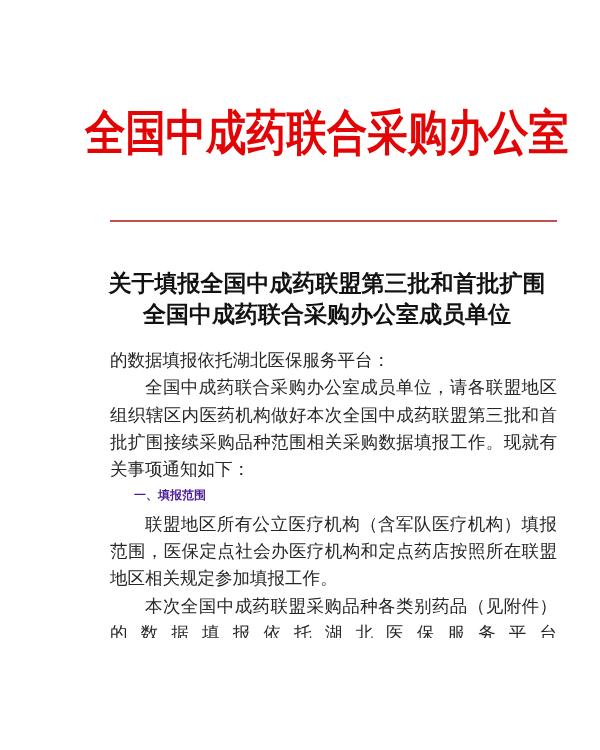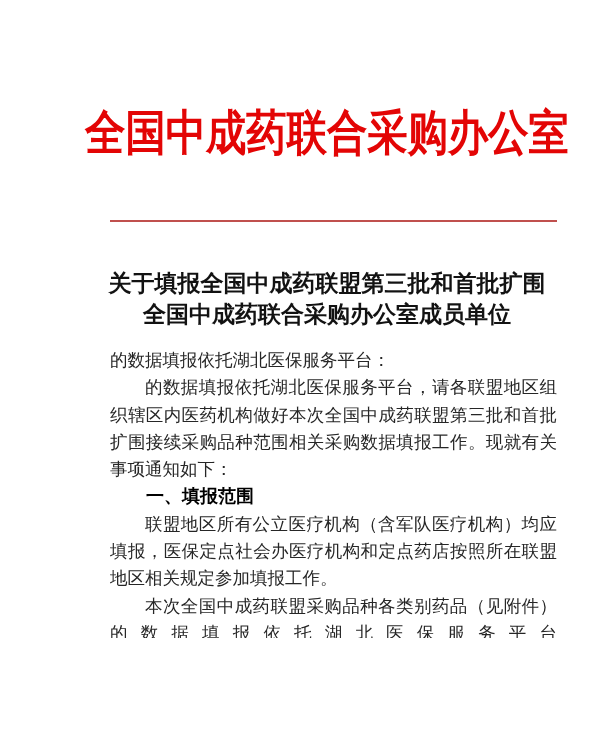--- a/index.html
+++ b/index.html
@@ -52,48 +52,48 @@
     font-size: 17.5px;
     line-height: 27.3px;
     color: #262626;
     text-align: justify;
   }
   .body-text p { margin: 0; text-indent: 2em; }
   .body-text p.salutation { text-indent: 0; }
   .section-heading {
     margin: 0;
     text-indent: 1.85em;
-    font-family: Liberation Sans, sans-serif;
-    font-size: 18px;
+    font-family: Liberation Mono, monospace;
+    font-size: 12px;
     line-height: 27.3px;
     font-weight: bold;
-    color: #000000;
+    color: #4c1d95;
     text-align: left;
   }
 </style>
 </head>
 <body>
 
 <div class="page">
 
   <h1 class="org-title" style="color: rgb(227, 5, 5);">全国中成药联合采购办公室</h1>
 
   <hr class="red-divider" style="background-color: rgb(192, 80, 77);">
 
   <div class="doc-title">
     <div>关于填报全国中成药联盟第三批和首批扩围</div>
     <div>全国中成药联合采购办公室成员单位</div>
   </div>
 
   <div class="body-text">
     <p class="salutation">的数据填报依托湖北医保服务平台：</p>
 
-    <p>的数据填报依托湖北医保服务平台，请各联盟地区组织辖区内医药机构做好本次全国中成药联盟第三批和首批扩围接续采购品种范围相关采购数据填报工作。现就有关事项通知如下：</p>
+    <p>全国中成药联合采购办公室成员单位，请各联盟地区组织辖区内医药机构做好本次全国中成药联盟第三批和首批扩围接续采购品种范围相关采购数据填报工作。现就有关事项通知如下：</p>
 
     <p class="section-heading">一、填报范围</p>
 
-    <p>联盟地区所有公立医疗机构（含军队医疗机构）均应填报，医保定点社会办医疗机构和定点药店按照所在联盟地区相关规定参加填报工作。</p>
+    <p>联盟地区所有公立医疗机构（含军队医疗机构）填报范围，医保定点社会办医疗机构和定点药店按照所在联盟地区相关规定参加填报工作。</p>
 
 
     <p>本次全国中成药联盟采购品种各类别药品（见附件）的数据填报依托湖北医保服务平台（http://ybj.hubei.gov.cn/hubeiHallSt/web/hallEnter/#/Index），采取线上直报方式。</p>
   </div>
 
 </div>
 
 </body></html>

